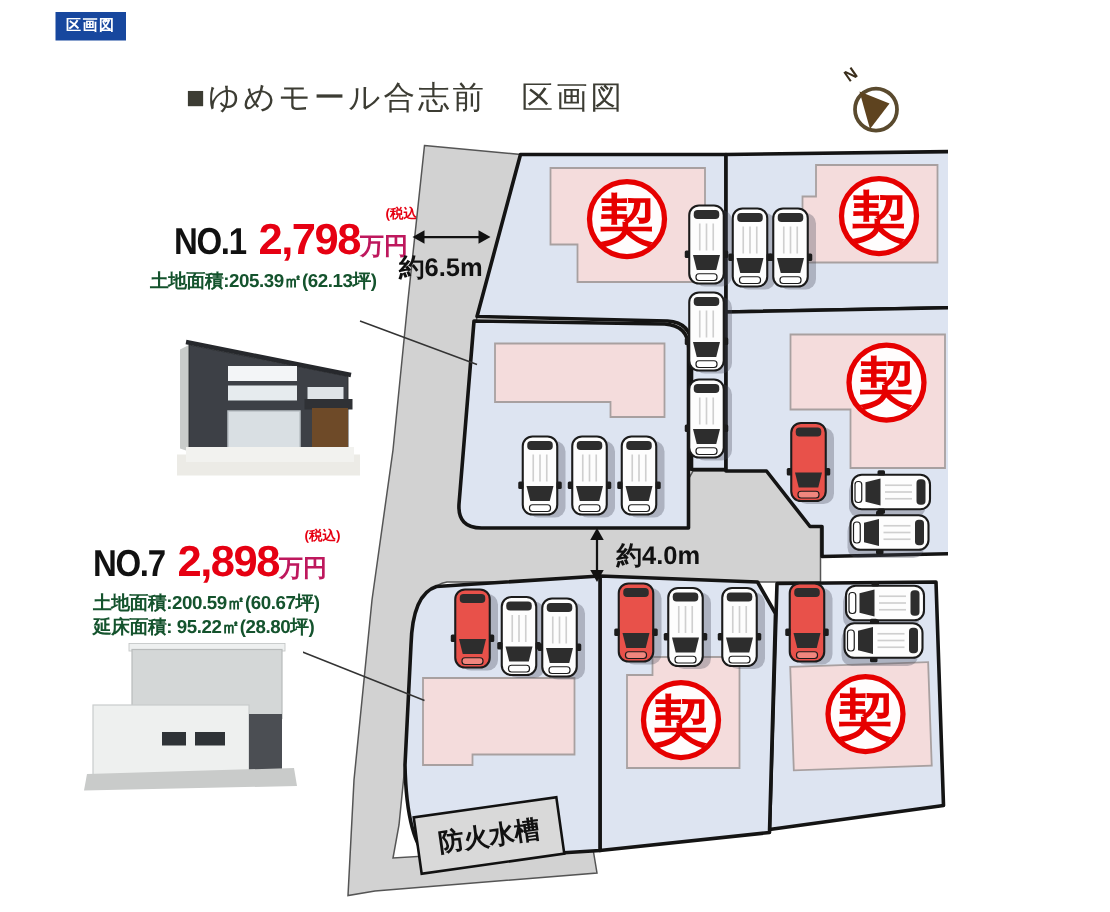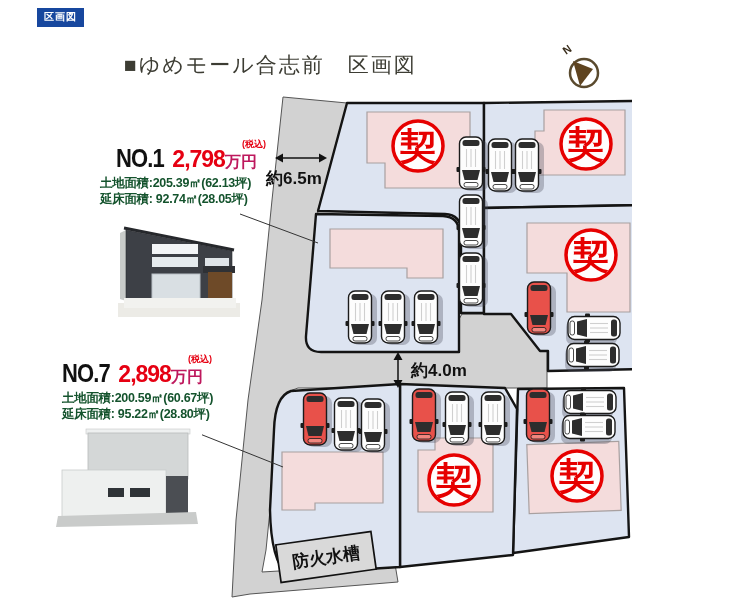--- a/index.html
+++ b/index.html
@@ -10,21 +10,21 @@
   .title{position:absolute;left:124px;top:51px;font-size:21px;font-weight:400;
          color:#3c3c33;letter-spacing:2px;white-space:nowrap;}
   .listing{position:absolute;color:#222;white-space:nowrap;}
   #listing-no1{left:100px;top:144px;}
   #listing-no7{left:62px;top:359px;}
   .price-line{display:flex;align-items:baseline;padding-left:16px;margin-bottom:2px;}
   #listing-no7 .price-line{padding-left:0;}
   .no-label{font-weight:bold;font-size:25px;color:#111;letter-spacing:-1px;
             display:inline-block;transform:scaleX(.88);transform-origin:left;}
   .pricewrap{position:relative;margin-left:2px;padding-right:3px;}
-  .price-value{color:#e60012;font-weight:bold;font-size:23px;letter-spacing:-1px;}
+  .price-value{color:#e60012;font-weight:bold;font-size:29px;letter-spacing:-1px;}
   .price-unit{color:#be185d;font-weight:bold;font-size:16px;}
   .tax-note{position:absolute;top:-8px;right:-6px;font-size:9px;color:#e60012;font-weight:bold;margin-left:44px;}
   .area-line{font-size:12.5px;font-weight:bold;line-height:16px;color:#14532d;letter-spacing:-0.3px;}
   svg{position:absolute;left:0;top:0;}
   svg text{font-family:"Liberation Sans","DejaVu Sans",sans-serif;}
 </style>
 </head>
 <body>
 
 <div class="canvas">
@@ -34,21 +34,20 @@
   <div class="title">■ゆめモール合志前　区画図</div>
 
   <div class="listing" id="listing-no1">
     <div class="price-line">
       <span class="no-label">NO.1</span>
       <span class="pricewrap">
         <span class="tax-note">(税込)</span><span class="price-value">2,798</span><span class="price-unit">万円</span>
       </span>
     </div>
     <div class="area-line">土地面積:205.39㎡(62.13坪)</div>
-    <div class="area-line">延床面積: 92.74㎡(28.05坪)</div>
   </div>
 
   <div class="listing" id="listing-no7">
     <div class="price-line">
       <span class="no-label">NO.7</span>
       <span class="pricewrap">
         <span class="tax-note">(税込)</span><span class="price-value">2,898</span><span class="price-unit">万円</span>
       </span>
     </div>
     <div class="area-line">土地面積:200.59㎡(60.67坪)</div>

